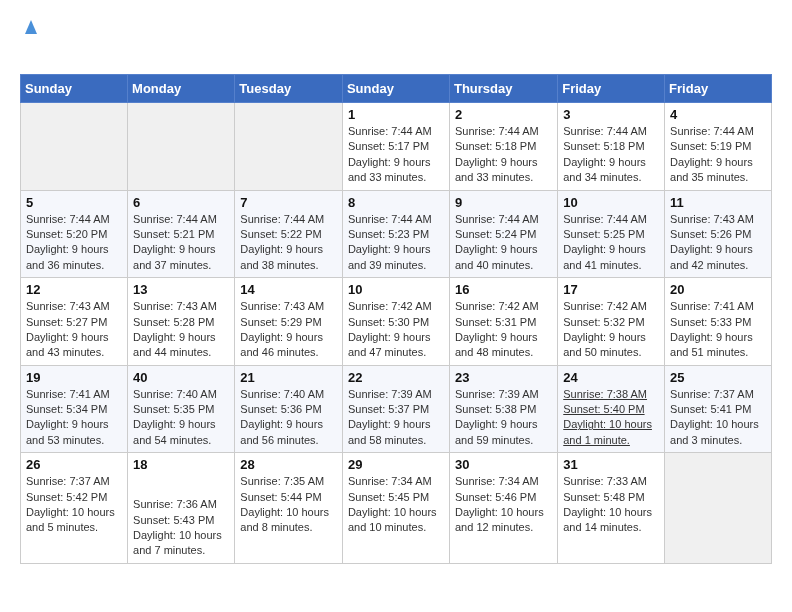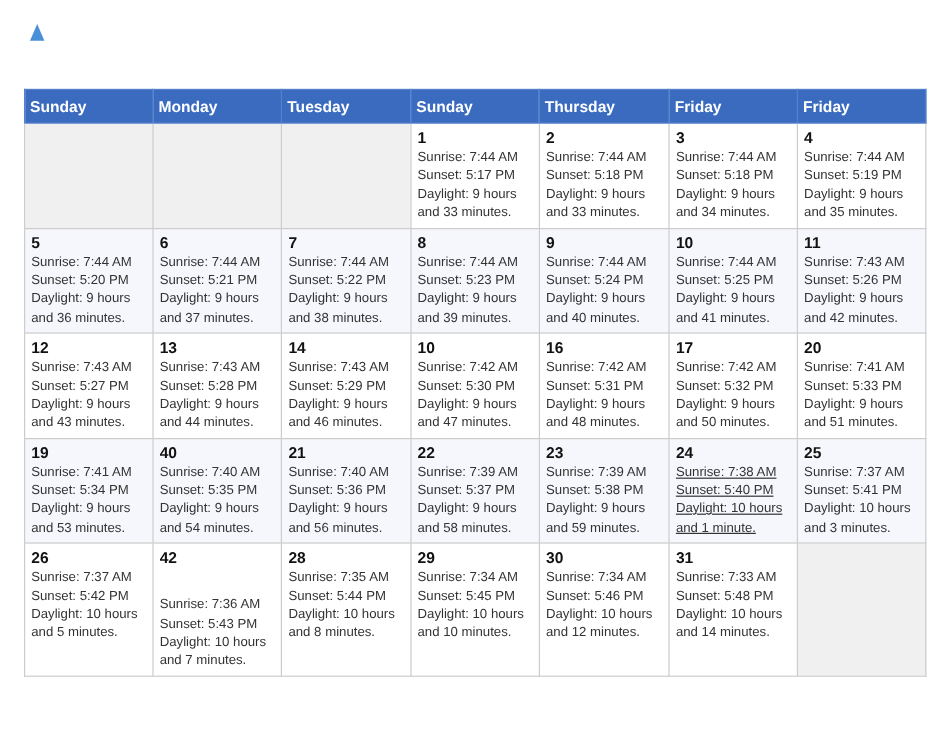--- a/index.html
+++ b/index.html
@@ -266,21 +266,21 @@
         </td>
       </tr>
       <tr>
         <td>
           <div class="day-num">26</div>
           <div class="day-info" style="white-space: pre-line;">Sunrise: 7:37 AM
 Sunset: 5:42 PM
 Daylight: 10 hours and 5 minutes.</div>
         </td>
         <td>
-          <div class="day-num">42</div>
+          <div class="day-num">18</div>
           <div class="day-info" style="white-space: pre-line; margin-top: 25px;">Sunrise: 7:36 AM
 Sunset: 5:43 PM
 Daylight: 10 hours and 7 minutes.</div>
         </td>
         <td>
           <div class="day-num">28</div>
           <div class="day-info" style="white-space: pre-line;">Sunrise: 7:35 AM
 Sunset: 5:44 PM
 Daylight: 10 hours and 8 minutes.</div>
         </td>

